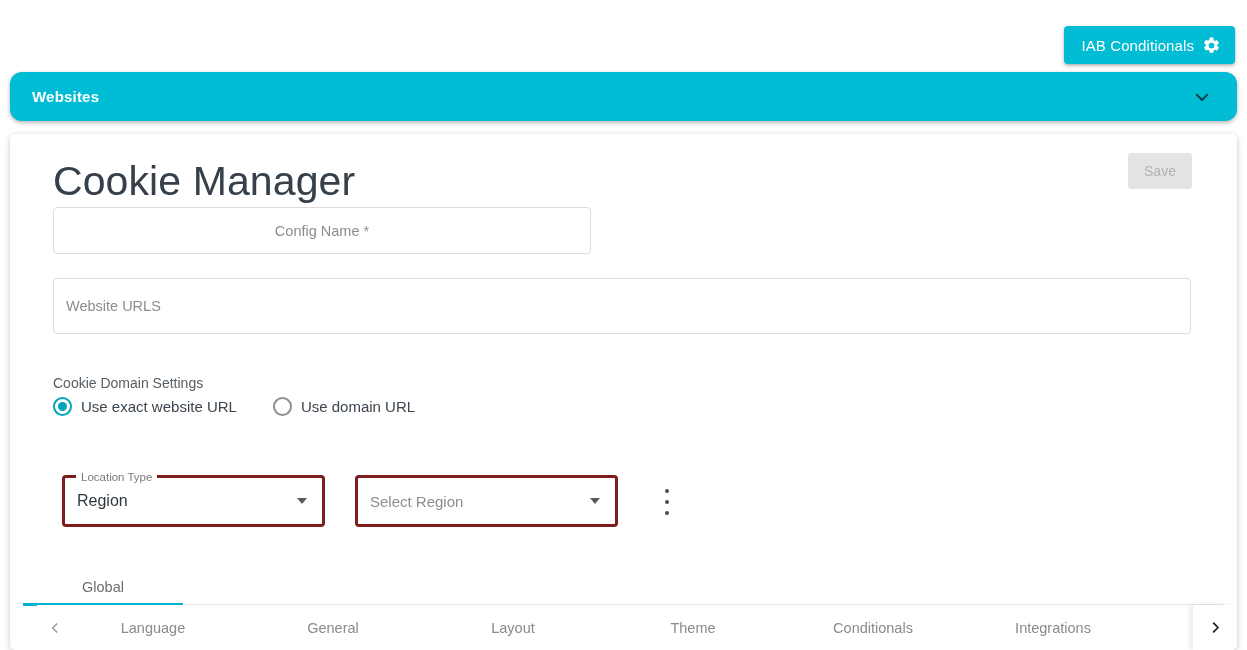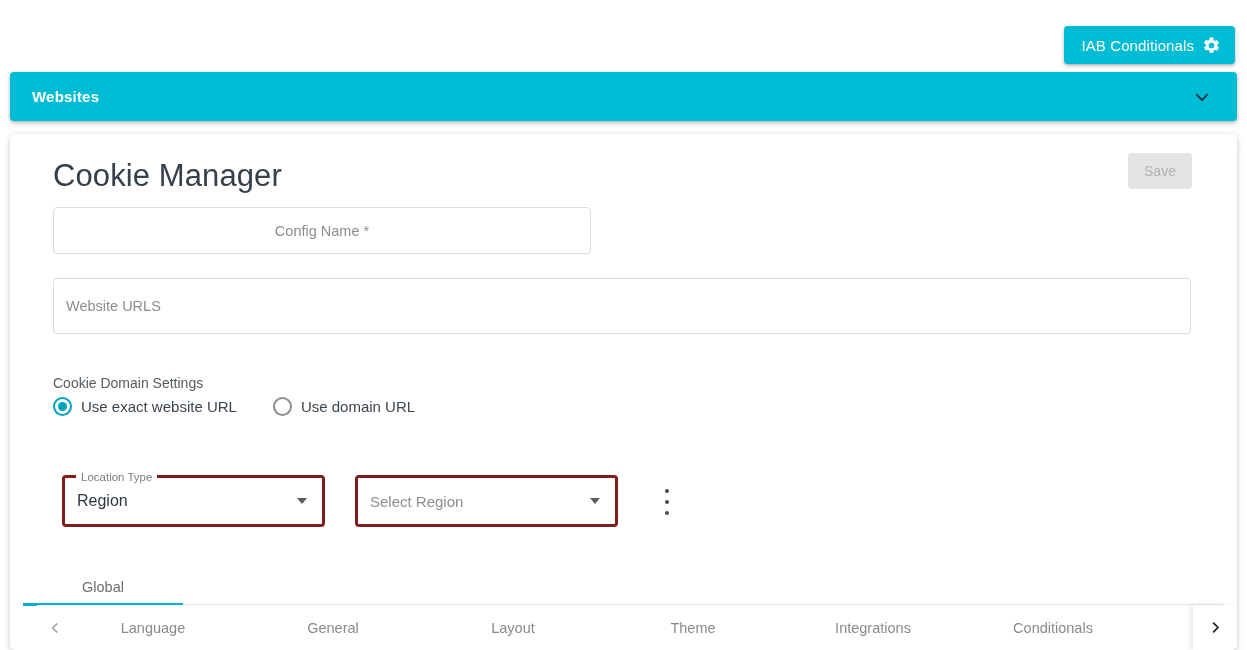--- a/index.html
+++ b/index.html
@@ -32,21 +32,21 @@
     box-shadow: 0 2px 4px rgba(0,0,0,0.22), 0 1px 2px rgba(0,0,0,0.14);
   }
   .iab-btn .label { letter-spacing: .1px; }
   .gear { width: 19px; height: 19px; display: block; }
 
   
   .websites-bar {
     position: absolute; top: 72px; left: 10px;
     width: 1227px; height: 49px;
     background: #00bcd4;
-    border-radius: 4px;
+    border-radius: 12px;
     box-shadow: 0 2px 5px rgba(0,0,0,0.22), 0 1px 3px rgba(0,0,0,0.12);
     display: flex; align-items: center;
     cursor: pointer;
   }
   .websites-title {
     color: #ffffff;
     font-size: 15px;
     font-weight: bold;
     margin-left: 22px;
     letter-spacing: .2px;
@@ -62,21 +62,21 @@
     position: absolute; top: 134px; left: 10px;
     width: 1227px; height: 516px;
     background: #ffffff;
     border-radius: 5px;
     box-shadow: 0 1px 4px rgba(0,0,0,0.16), 0 3px 10px rgba(0,0,0,0.10);
     overflow: hidden;
   }
 
   .page-title {
     position: absolute; left: 43px; top: 24px;
-    font-size: 31px;
+    font-size: 41px;
     font-weight: 300;
     color: #36404a;
     letter-spacing: .1px;
   }
   .save-btn {
     position: absolute; right: 45px; top: 19px;
     width: 64px; height: 36px;
     background: #e4e4e4;
     color: #b2b2b2;
     border: none; border-radius: 4px;
@@ -310,24 +310,24 @@
       <div class="tab-secondary">
         <span>General</span>
       </div>
       <div class="tab-secondary">
         <span>Layout</span>
       </div>
       <div class="tab-secondary">
         <span>Theme</span>
       </div>
       <div class="tab-secondary">
+        <span>Conditionals</span>
+      </div>
+      <div class="tab-secondary">
         <span>Integrations</span>
-      </div>
-      <div class="tab-secondary">
-        <span>Conditionals</span>
       </div>
     </div>
     <div class="scroll-chev right">
       <svg width="15" height="15" viewBox="0 0 24 24" fill="none" stroke-width="2.8" stroke-linecap="round" stroke-linejoin="round">
         <polyline points="9,5 16,12 9,19"></polyline>
       </svg>
     </div>
   </div>
 
 </div>

